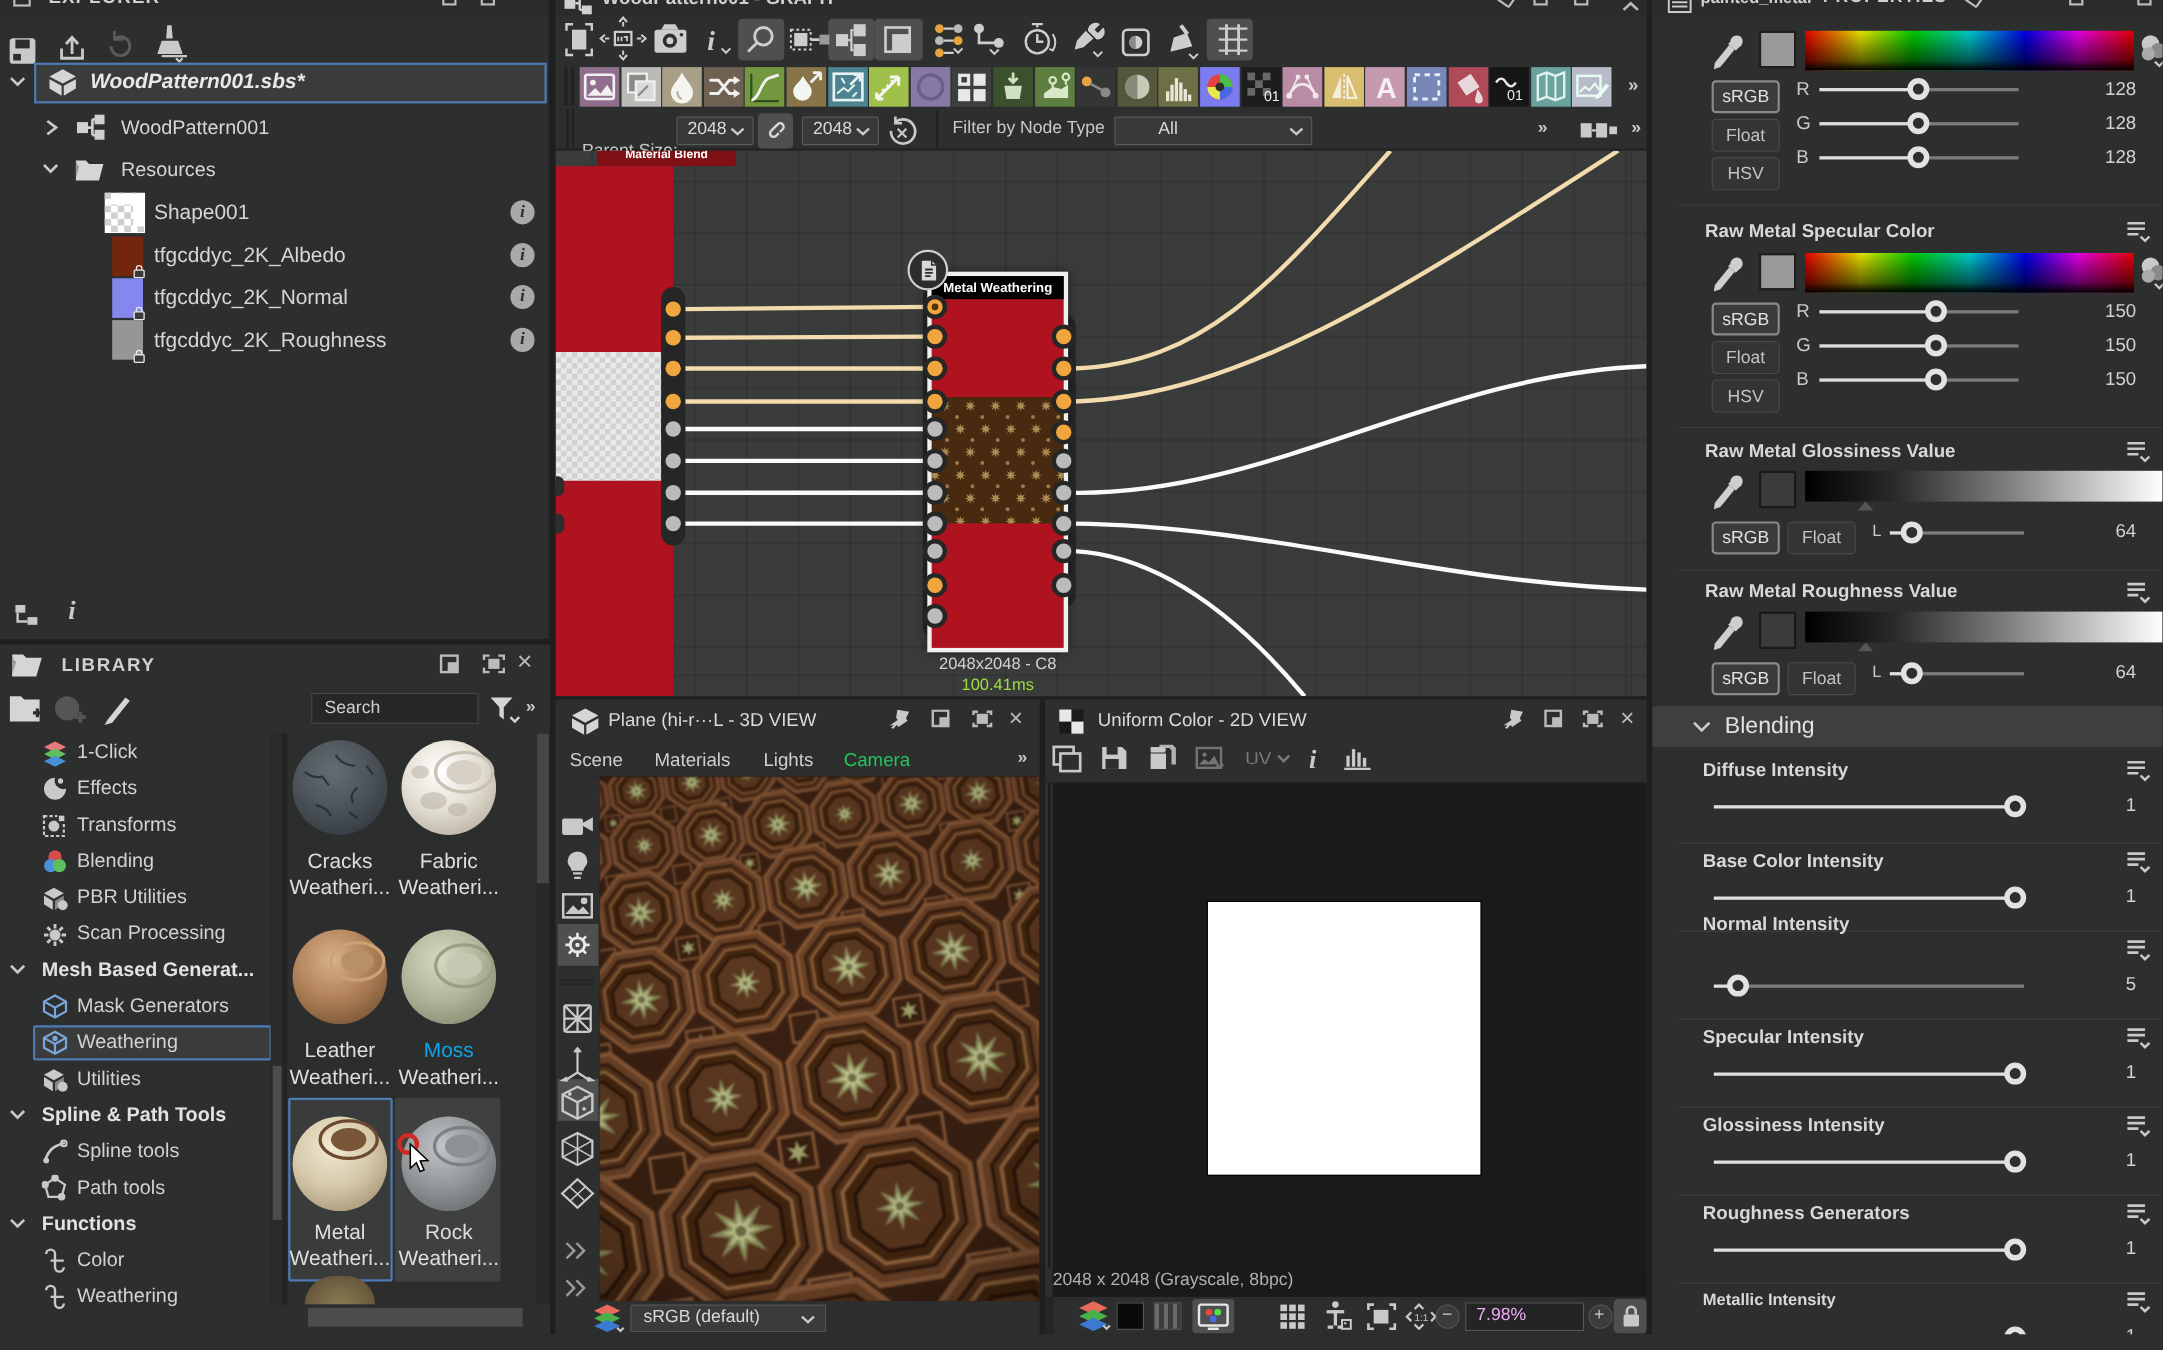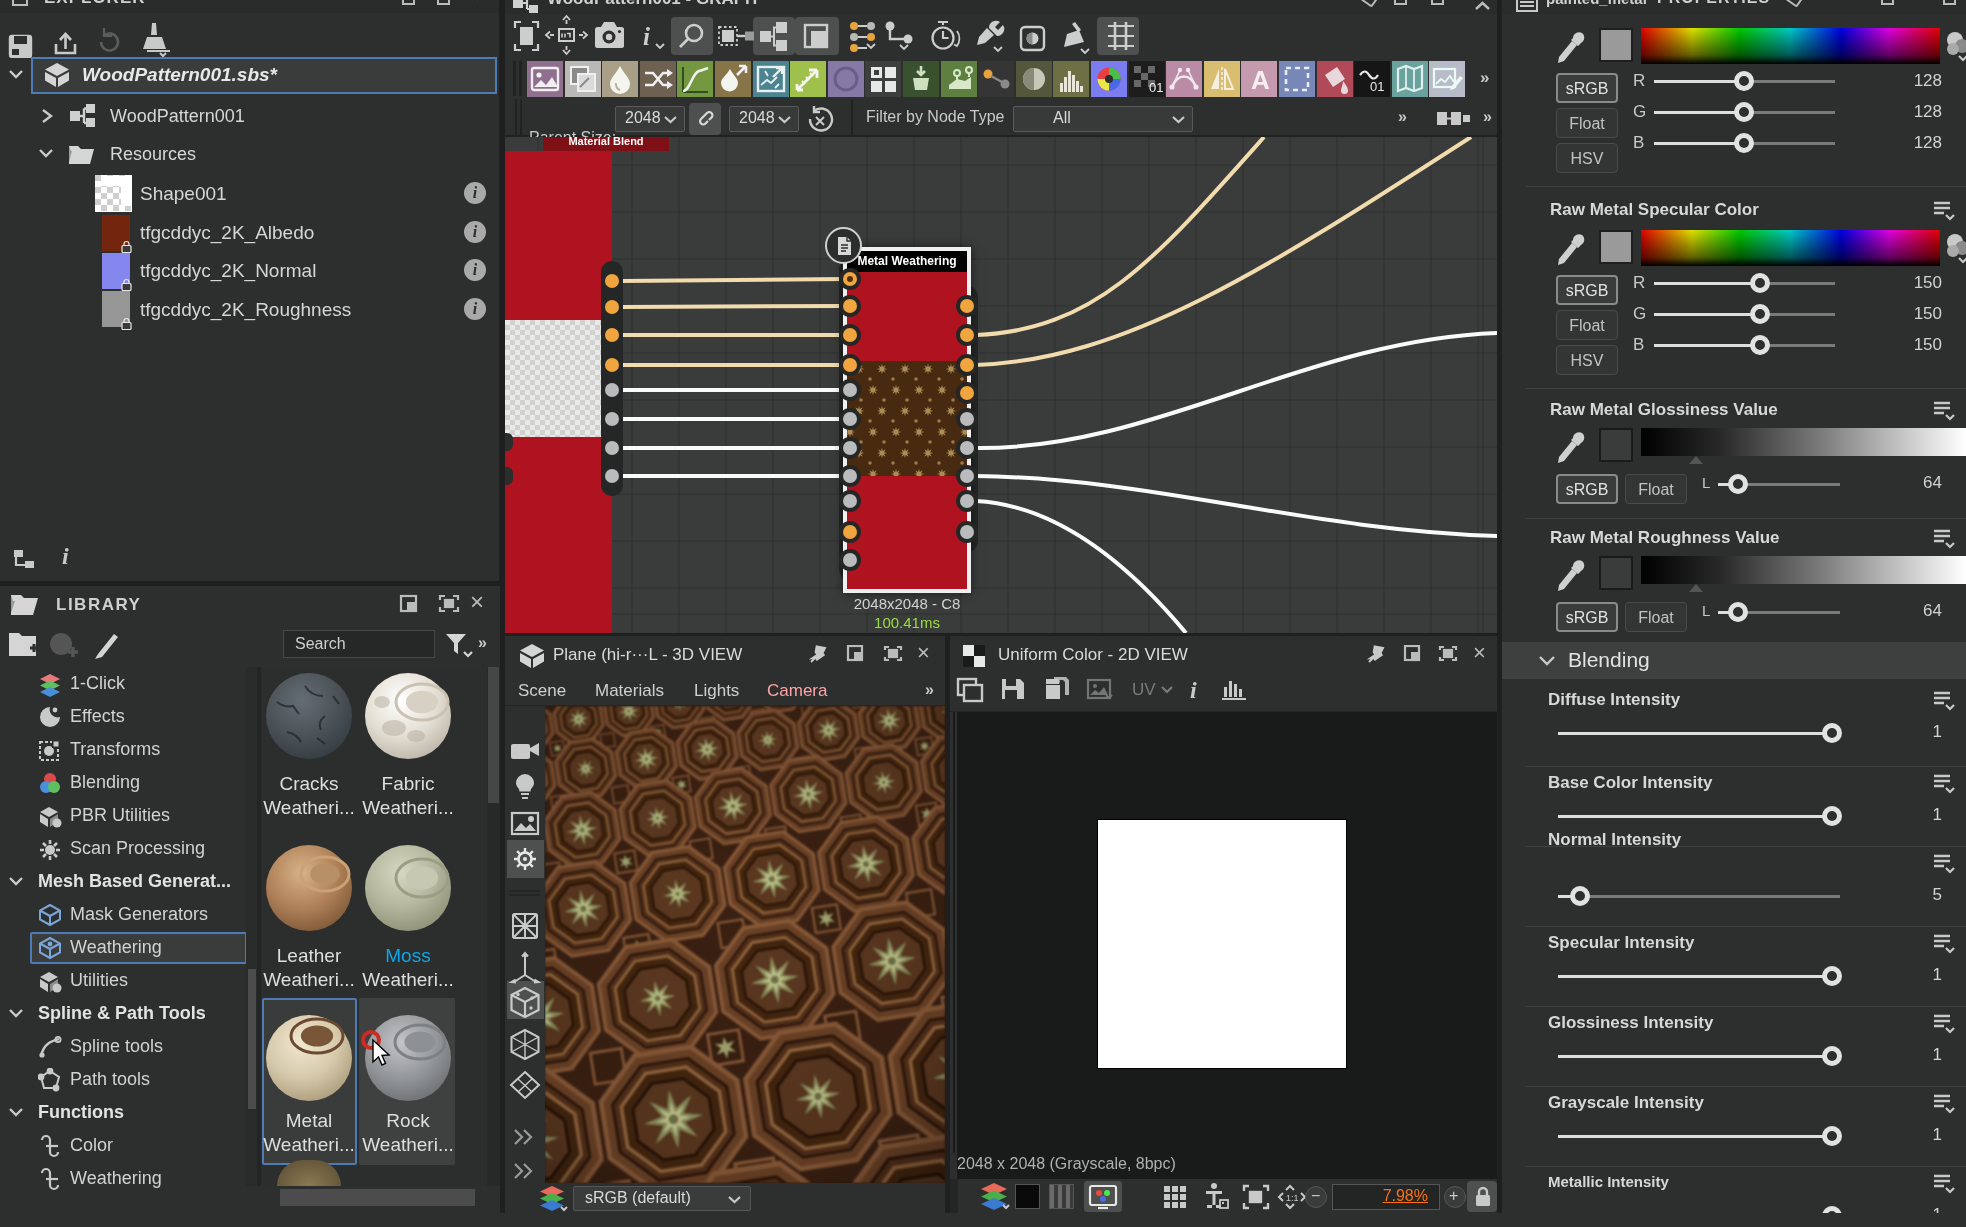--- a/index.html
+++ b/index.html
@@ -920,21 +920,21 @@
         <g stroke="#bbb" stroke-width="2.2" fill="none">
           <path d="M2 5 v-3 h4 M14 2 h4 v3 M18 12 v3 h-4 M6 15 h-4 v-3"></path>
           <rect x="6" y="5" width="8" height="7" fill="#bbb"></rect>
         </g>
       </svg>
 <div class="abs" style="left:412px;top:4px;font-size:22px;color:#bbb;">×</div>
 <div class="abs" style="left:0;top:37px;width:440px;height:33px;background:#2d2e2e;border-bottom:1px solid #242525;"></div>
 <div class="abs" style="left:13px;top:45px;font-size:17px;color:#cfcfcf;">Scene</div>
 <div class="abs" style="left:90px;top:45px;font-size:17px;color:#cfcfcf;">Materials</div>
 <div class="abs" style="left:189px;top:45px;font-size:17px;color:#cfcfcf;">Lights</div>
-<div class="abs" style="left:262px;top:45px;font-size:17px;color:#fca5a5;">Camera</div>
+<div class="abs" style="left:262px;top:45px;font-size:17px;color:#22c55e;">Camera</div>
 <div class="abs" style="left:420px;top:45px;font-size:16px;font-weight:bold;color:#c9c9c9;">»</div>
 <div class="abs" style="left:0;top:70px;width:40px;height:507px;background:#2d2e2e;"></div>
 <svg class="abs" style="left:0;top:70px;" width="40" height="507" viewBox="0 0 40 507">
 <rect x="2" y="134" width="37" height="38" fill="#4e4f4f"></rect>
 <rect x="2" y="275" width="37" height="38" fill="#4e4f4f"></rect>
 <g fill="#c9c9c9">
  <rect x="6" y="38" width="19" height="15" rx="2"></rect>
           <path d="M25 42 l9-5 v13 l-9-5z"></path>
  <path d="M20 68 a9 9 0 0 1 9 9 c0 4-3.5 5-3.5 8.5 h-11 C14.5 82 11 81 11 77 a9 9 0 0 1 9-9z"></path>
           <path d="M16 88 h8 M17 92 h6" stroke="#c9c9c9" stroke-width="2" fill="none"></path>
@@ -1633,21 +1633,21 @@
       </svg>
 <svg class="abs" style="left:327px;top:548px;" width="30" height="26" viewBox="0 0 30 26">
         <g stroke="#c9c9c9" stroke-width="2" fill="none">
           <path d="M6 9 l-4 4 4 4 M24 9 l4 4 -4 4 M9 6 l4-4 4 4 M9 20 l4 4 4-4"></path>
         </g>
         <text x="9" y="17" font-size="9" fill="#c9c9c9" font-family="Liberation Sans">1:1</text>
       </svg>
 <div class="abs" style="left:355px;top:550px;width:22px;height:22px;background:#3a3b3b;border:1px solid #555;border-radius:11px;"></div>
 <div class="abs" style="left:361px;top:551px;font-size:16px;color:#c9c9c9;">−</div>
 <div class="abs" style="left:382px;top:548px;width:108px;height:26px;background:#232424;border:1px solid #555;"></div>
-<div class="abs" style="left:392px;top:551px;width:86px;text-align:right;font-size:16px;color:#f97316;text-decoration:underline;">7.98%</div>
+<div class="abs" style="left:392px;top:551px;width:86px;font-size:16px;color:#f0abfc;">7.98%</div>
 <div class="abs" style="left:494px;top:550px;width:22px;height:22px;background:#3a3b3b;border:1px solid #555;border-radius:11px;"></div>
 <div class="abs" style="left:499px;top:551px;font-size:16px;color:#c9c9c9;">+</div>
 <div class="abs" style="left:517px;top:545px;width:30px;height:31px;background:#4e4f4f;border-radius:4px;"></div>
 <svg class="abs" style="left:522px;top:549px;" width="22" height="24" viewBox="0 0 22 24">
         <rect x="4" y="10" width="14" height="11" rx="1.5" fill="#c9c9c9"></rect>
         <path d="M7 10 V7 a4 4 0 0 1 8 0 v3" stroke="#c9c9c9" stroke-width="2.4" fill="none"></path>
       </svg>
 </div>
 
 <div class="panel" id="props" style="left:1502px;top:0;width:464px;height:1227px;overflow:hidden;">
@@ -1816,21 +1816,21 @@
 <div class="abs" style="left:46px;top:1013px;font-size:17px;font-weight:bold;color:#d8d8d8;">Glossiness Intensity</div>
 <svg class="abs" style="left:430px;top:1013px;" width="26" height="22" viewBox="0 0 26 22">
         <path d="M2 3 h16 M2 8 h16 M2 13 h10" stroke="#c9c9c9" stroke-width="2.4" fill="none"></path>
         <path d="M14 15 l4 4 4-4" stroke="#c9c9c9" stroke-width="2.2" fill="none"></path>
       </svg>
 <div class="abs" style="left:56px;top:1055px;width:275px;height:3px;background:#dedede;"></div>
 <div class="abs" style="left:331px;top:1055px;width:7px;height:3px;background:#7a7a7a;"></div>
 <div class="abs" style="left:320px;top:1046px;width:20px;height:20px;border-radius:50%;border:5px solid #e2e2e2;background:#2d2e2e;"></div>
 <div class="abs" style="left:400px;top:1045px;width:40px;text-align:right;font-size:17px;color:#d2d2d2;">1</div>
 <div class="abs" style="left:24px;top:1086px;width:440px;height:1px;background:#3f4040;"></div>
-<div class="abs" style="left:46px;top:1093px;font-size:17px;font-weight:bold;color:#d8d8d8;">Grayscale Intensity</div>
+<div class="abs" style="left:46px;top:1093px;font-size:17px;font-weight:bold;color:#d8d8d8;">Roughness Generators</div>
 <svg class="abs" style="left:430px;top:1093px;" width="26" height="22" viewBox="0 0 26 22">
         <path d="M2 3 h16 M2 8 h16 M2 13 h10" stroke="#c9c9c9" stroke-width="2.4" fill="none"></path>
         <path d="M14 15 l4 4 4-4" stroke="#c9c9c9" stroke-width="2.2" fill="none"></path>
       </svg>
 <div class="abs" style="left:56px;top:1135px;width:275px;height:3px;background:#dedede;"></div>
 <div class="abs" style="left:331px;top:1135px;width:7px;height:3px;background:#7a7a7a;"></div>
 <div class="abs" style="left:320px;top:1126px;width:20px;height:20px;border-radius:50%;border:5px solid #e2e2e2;background:#2d2e2e;"></div>
 <div class="abs" style="left:400px;top:1125px;width:40px;text-align:right;font-size:17px;color:#d2d2d2;">1</div>
 <div class="abs" style="left:24px;top:1166px;width:440px;height:1px;background:#3f4040;"></div>
 <div class="abs" style="left:46px;top:1173px;font-size:15px;font-weight:bold;color:#d8d8d8;">Metallic Intensity</div>

